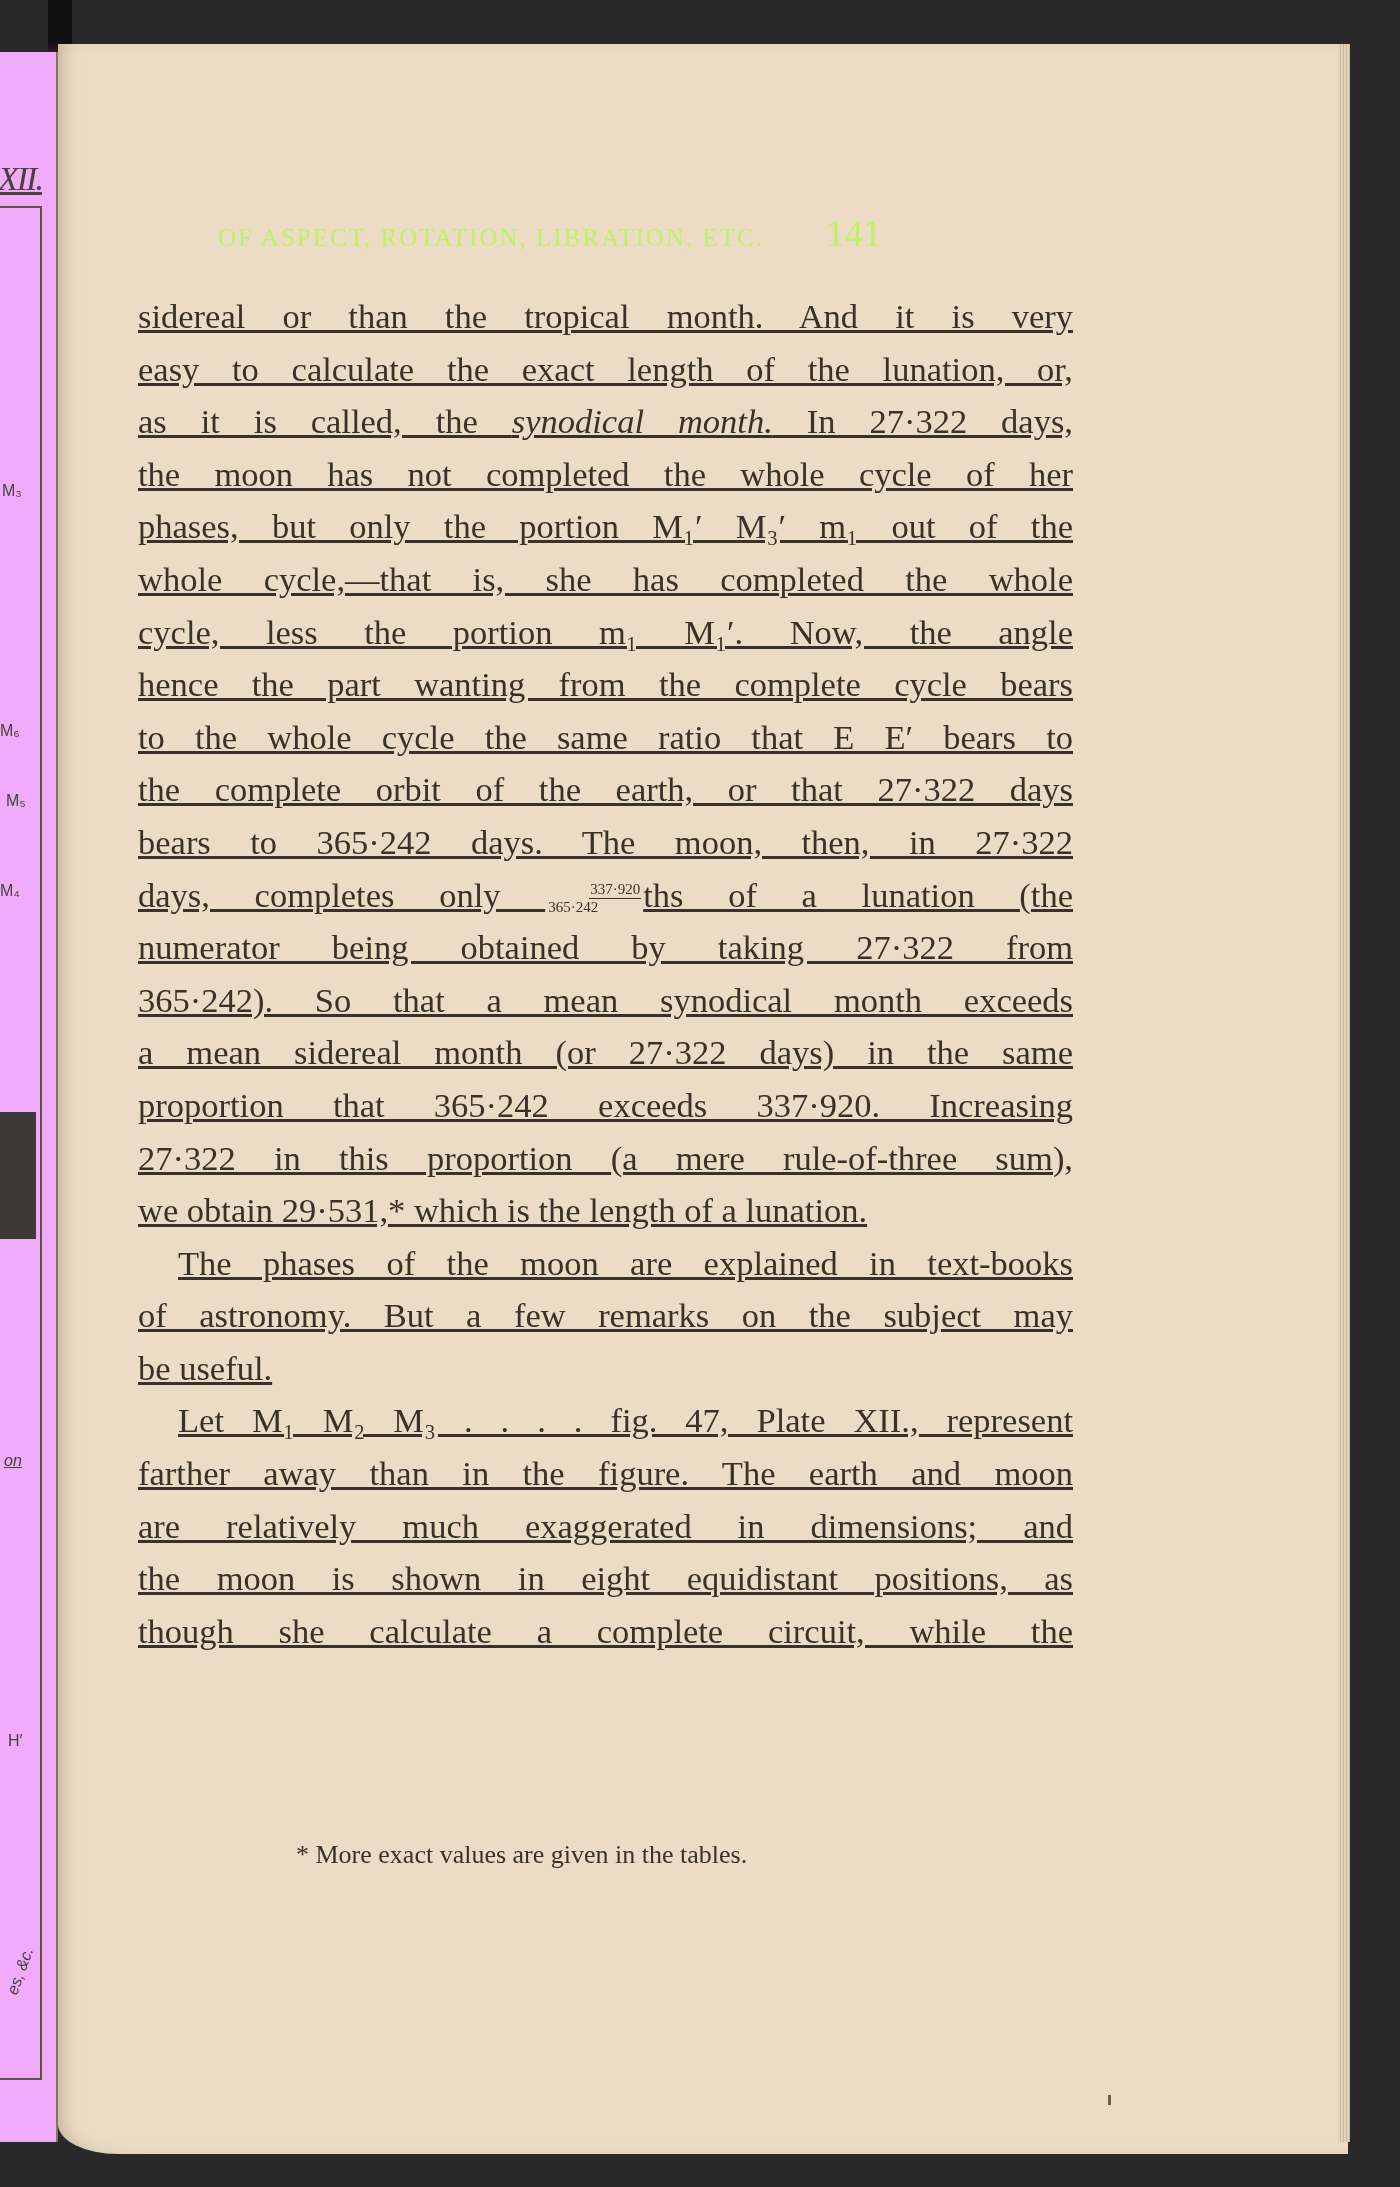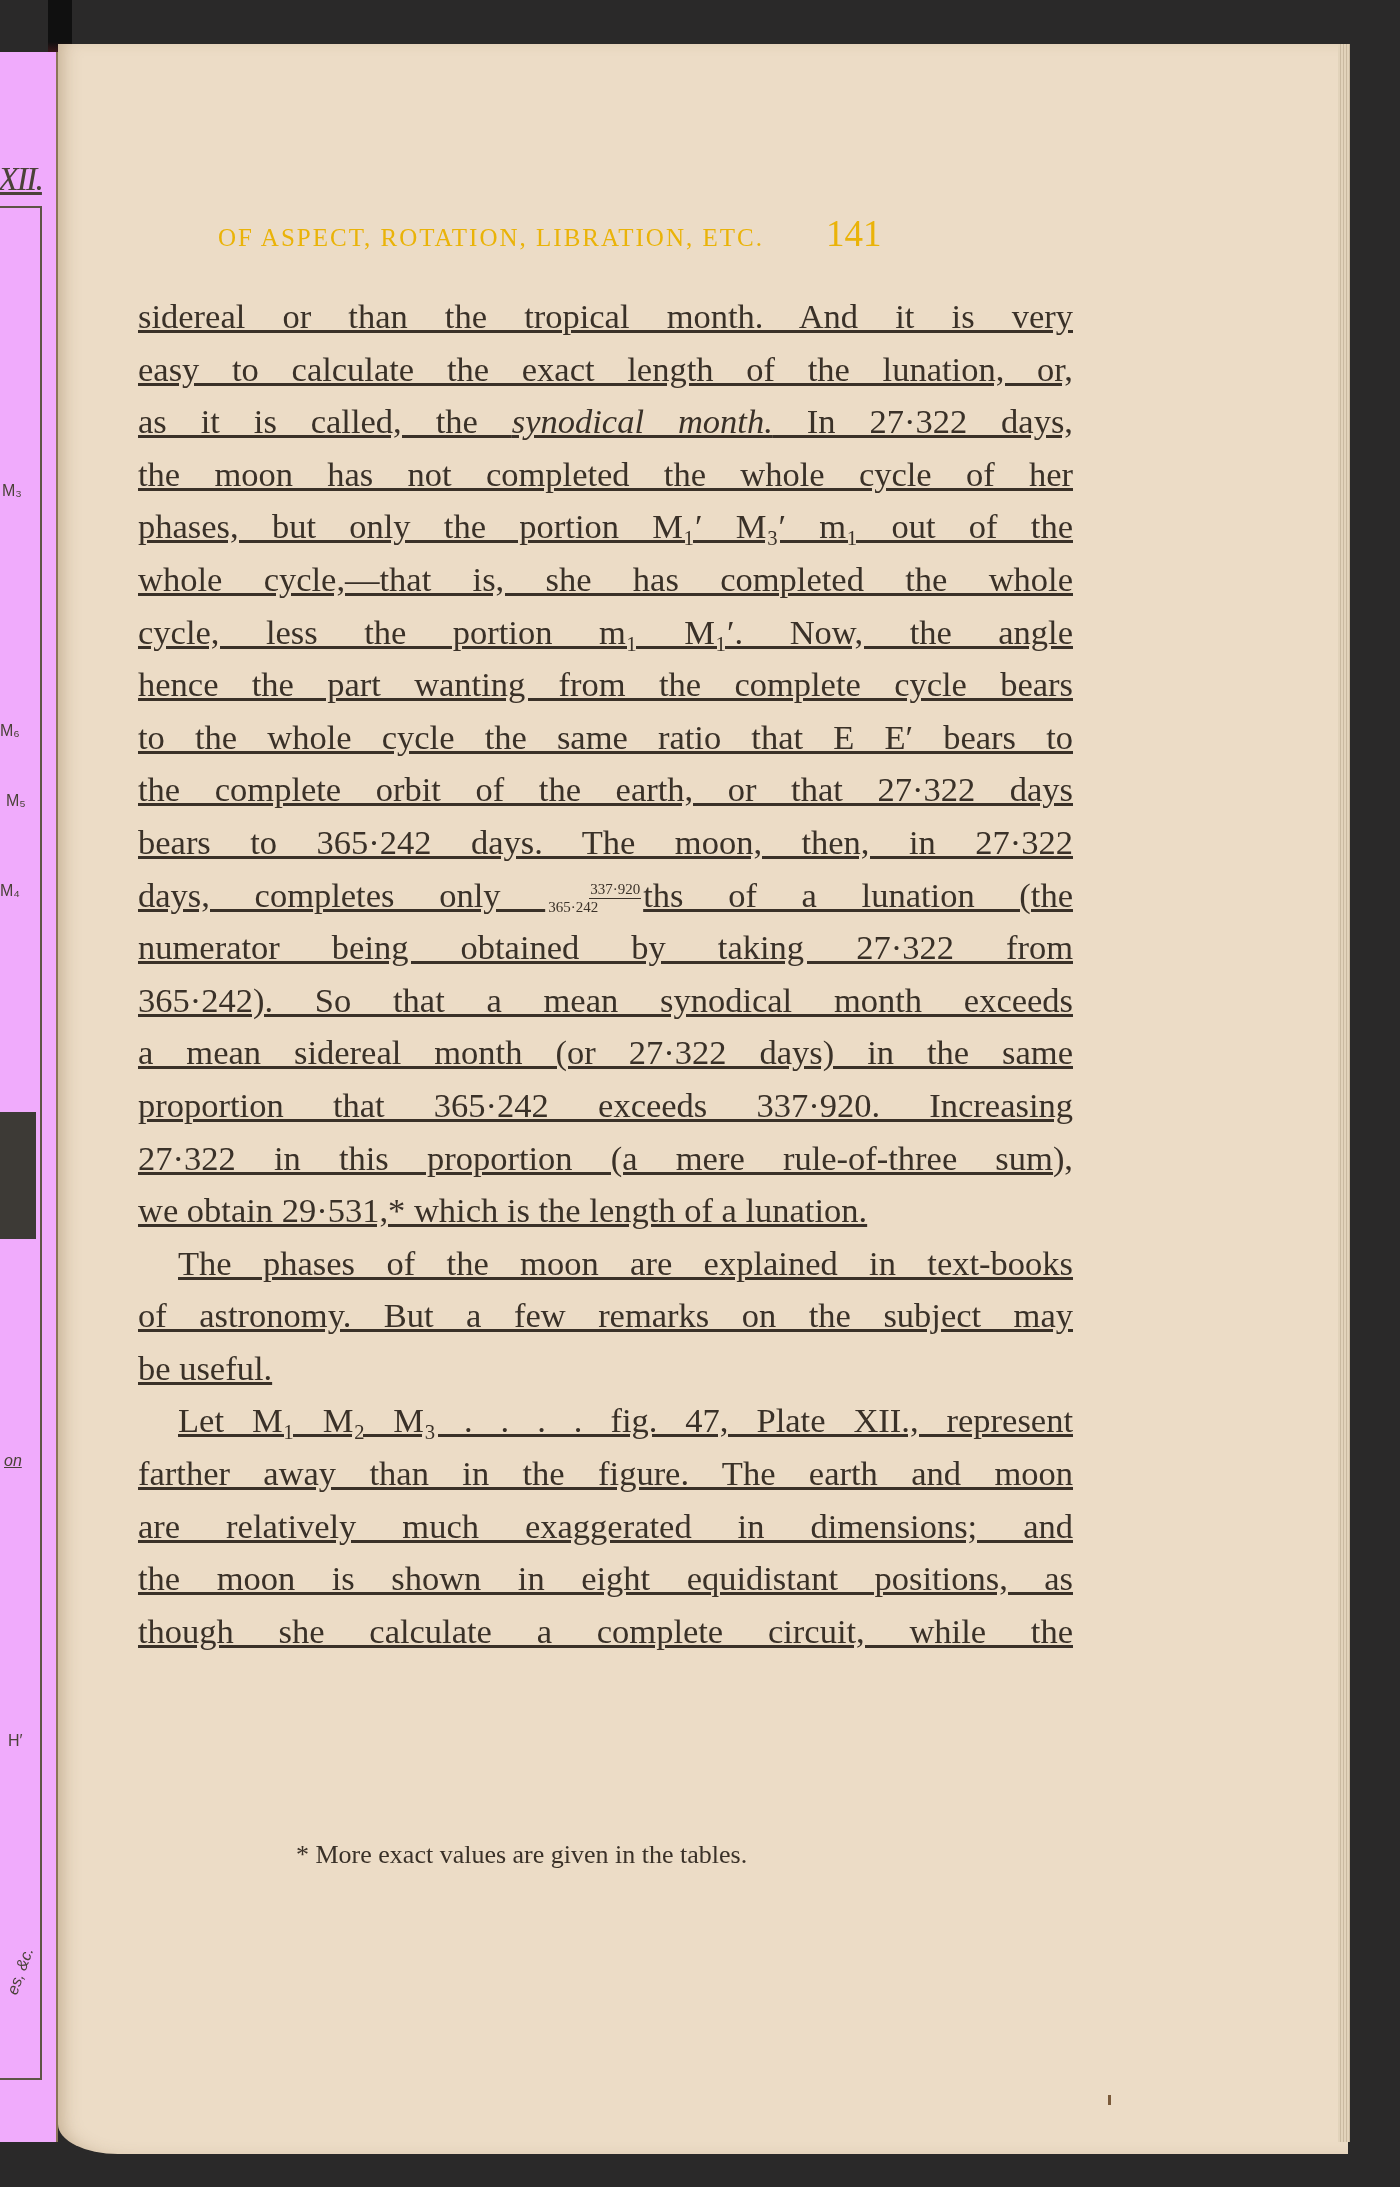--- a/index.html
+++ b/index.html
@@ -87,21 +87,21 @@
       background: repeating-linear-gradient(90deg, #e2d3bb 0 2px, #c9b9a0 2px 3px);
     }
     .running-head {
       position: absolute;
       left: 218px;
       top: 212px;
       width: 850px;
       height: 50px;
       display: flex;
       align-items: baseline;
-      color: #eab308;
+      color: #bef264;
     }
     .running-head .head-title {
       font-family: "Liberation Serif", serif;
       font-size: 25px;
       letter-spacing: 2px;
     }
     .running-head .page-number {
       font-family: "Liberation Serif", serif;
       font-size: 37px;
       margin-left: 62px;

